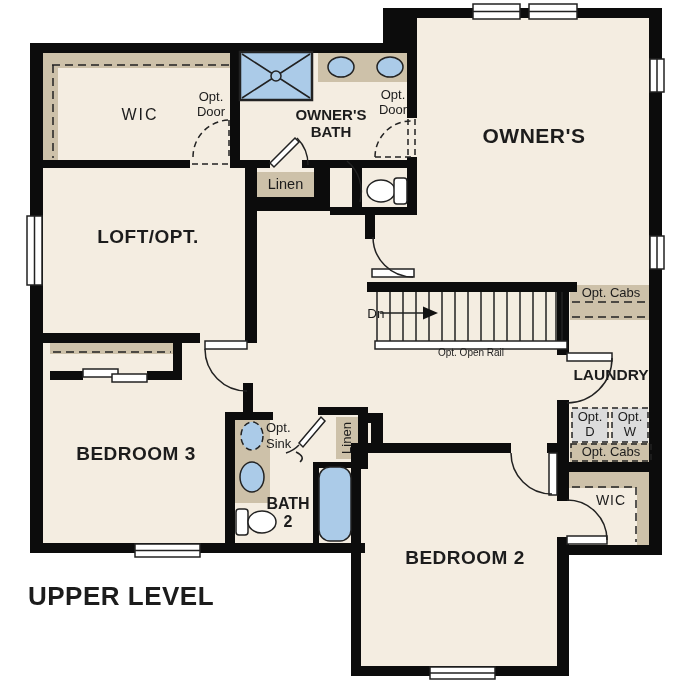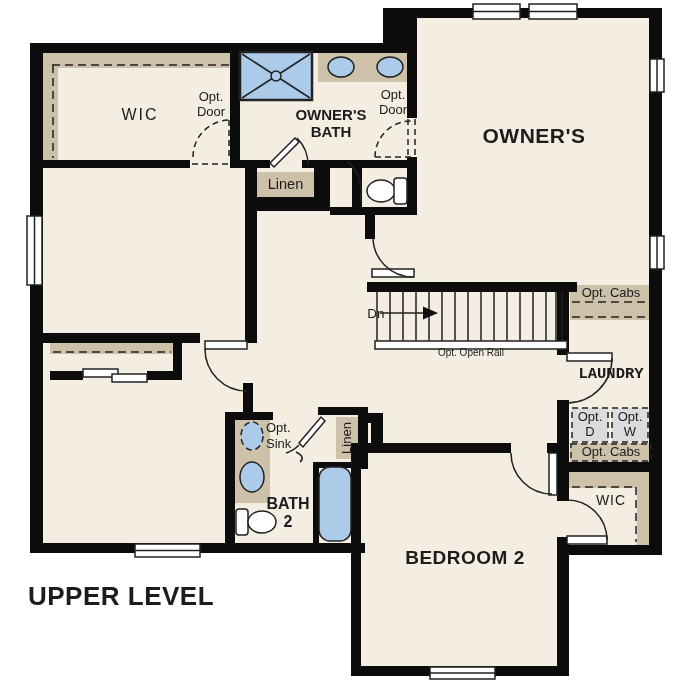--- a/index.html
+++ b/index.html
@@ -184,43 +184,45 @@
       <div>Door</div>
   </div>
 
   <div class="lbl room" style="left:473px;top:124px;width:122px;font-size:21px;">
     <div>OWNER'S</div>
   </div>
 
   <div class="lbl" style="left:257px;top:172px;width:57px;height:25px;font-size:14.5px;line-height:25px;"><span>Linen</span></div>
 
   <div class="lbl room" style="left:63px;top:226px;width:170px;">
+    <div>LOFT/OPT.</div>
   </div>
 
   <div class="lbl" style="left:346px;top:306px;width:28px;font-size:13.5px;margin-left:16px;"><span>Dn</span></div>
   <div class="lbl" style="left:418px;top:347px;width:106px;font-size:10px;"><span>Opt. Open Rail</span></div>
 
   <div class="lbl small" style="left:572px;top:286px;width:78px;"><span>Opt. Cabs</span></div>
 
-  <div class="lbl b" style="left:569px;top:366px;width:84px;font-size:15.5px;font-family:Liberation Mono, monospace;"><span>LAUNDRY</span></div>
+  <div class="lbl b" style="left:569px;top:366px;width:84px;font-size:15.5px;"><span>LAUNDRY</span></div>
 
   <div class="lbl small" style="left:572px;top:410px;width:36px;">
     <div>Opt.</div>
       <div>D</div>
   </div>
   <div class="lbl small" style="left:612px;top:410px;width:36px;">
     <div>Opt.</div>
       <div>W</div>
   </div>
   <div class="lbl small" style="left:571px;top:445px;width:80px;"><span>Opt. Cabs</span></div>
 
   <div class="lbl" style="left:588px;top:493px;width:46px;font-size:14px;letter-spacing:1px;"><span>WIC</span></div>
 
   <div class="lbl room" style="left:394px;top:547px;width:142px;"><span>BEDROOM 2</span></div>
 
+  <div class="lbl room" style="left:66px;top:443px;width:140px;"><span>BEDROOM 3</span></div>
 
   <div class="lbl small" style="left:266px;top:420px;width:36px;text-align:left;line-height:1.25;">
     <div>Opt.</div>
       <div>Sink</div>
   </div>
 
   <div class="lbl b" style="left:260px;top:495px;width:56px;font-size:16px;">
     <div>BATH</div>
       <div>2</div>
   </div>

